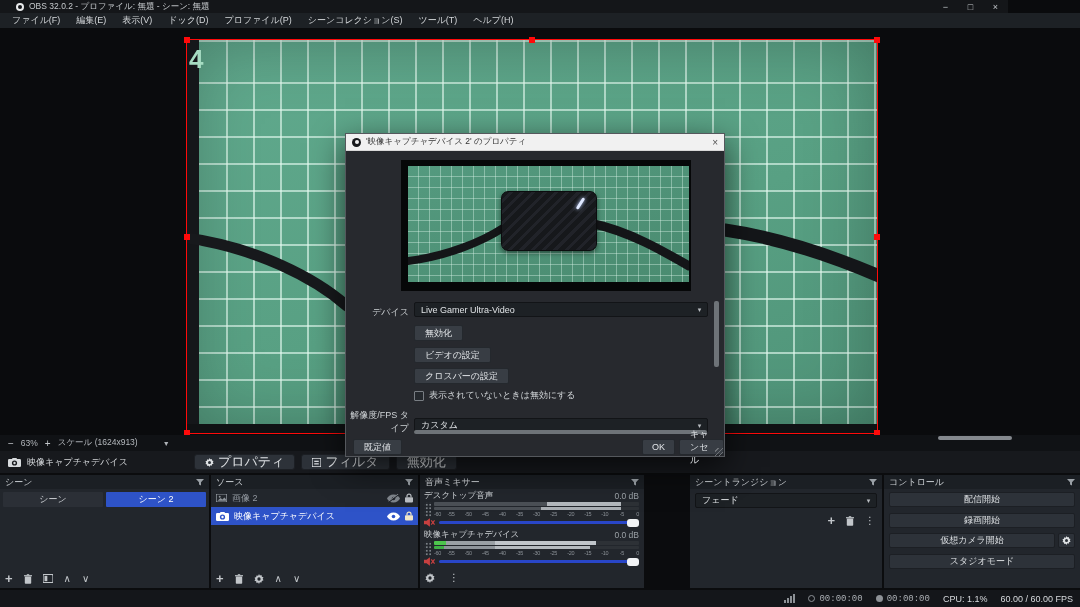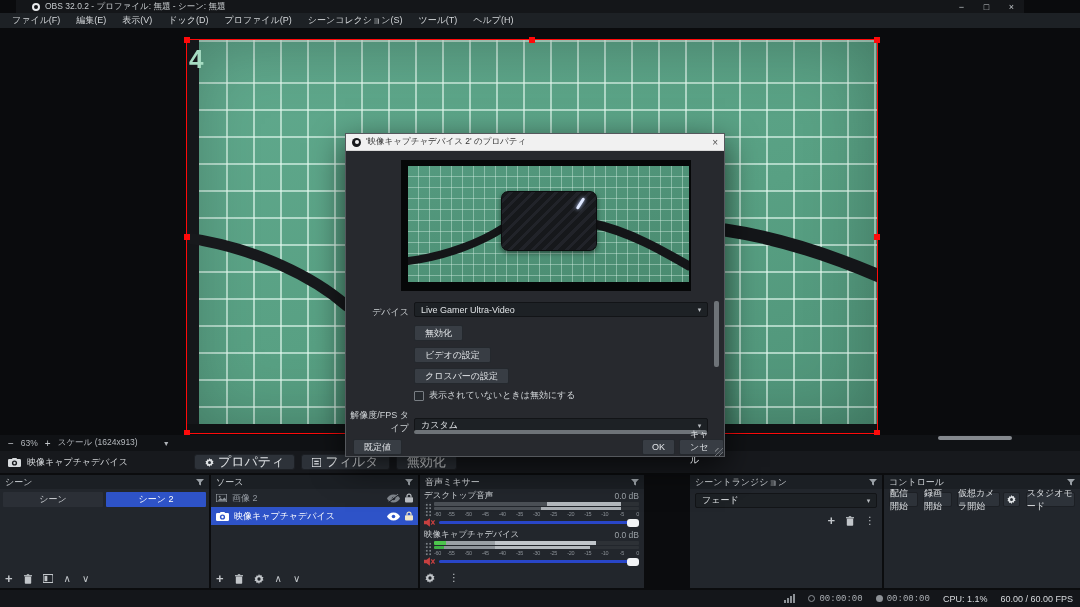--- a/index.html
+++ b/index.html
@@ -1,21 +1,21 @@
 <!DOCTYPE html>
 <html><head>
 <meta charset="utf-8">
 <style>
   * { margin:0; padding:0; box-sizing:border-box; }
   html,body { width:1080px; height:607px; overflow:hidden; }
   body { font-family:"Liberation Sans","DejaVu Sans",sans-serif; background:#0a0b0d; color:#cfd3d7; }
   .app { position:relative; width:1080px; height:607px; }
 
   
-  .titlebar { position:absolute; left:0; top:0; width:1008px; height:13px; background:#141619; display:flex; align-items:center; padding-left:16px;margin-left:16px; }
+  .titlebar { position:absolute; left:0; top:0; width:1008px; height:13px; background:#141619; display:flex; align-items:center; padding-left:16px; }
   .obs-logo { width:8px; height:8px; border-radius:50%; background:#e8eaec; position:relative; margin-right:5px; flex:0 0 auto; }
   .obs-logo::after { content:""; position:absolute; left:2px; top:2px; width:4px; height:4px; border-radius:50%; background:#141619; }
   .title-text { font-size:8.5px; color:#c6cacd; white-space:nowrap; }
   .win-btns { margin-left:auto; display:flex; height:13px; }
   .win-btn { width:25px; height:13px; display:flex; align-items:center; justify-content:center; font-size:9px; color:#c2c6ca; cursor:default; }
 
   
   .menubar { position:absolute; left:0; top:13px; width:1080px; height:15px; background:#1d2125; display:flex; align-items:center; padding-left:4px; }
   .menu-item { font-size:9px; color:#d3d6d9; padding:0 8px; line-height:15px; }
 
@@ -101,21 +101,21 @@
   .trans-body { padding:4px 5px; }
   .combo { height:15px; background:#1d2125; border:1px solid #121417; border-radius:2px; display:flex; align-items:center; font-size:9px; color:#dfe2e5; padding-left:6px; }
   .combo .caret { margin-left:auto; width:15px; text-align:center; font-size:7px; color:#b8bcc0; }
   .dur-row { display:flex; align-items:center; gap:5px; margin-top:6px; }
   .dur-label { font-size:9px; color:#ced2d6; }
   .spin { flex:1; height:15px; background:#1d2125; border:1px solid #121417; border-radius:2px; display:flex; align-items:center; font-size:9px; color:#dfe2e5; padding-left:6px; }
   .spin .arrows { margin-left:auto; display:flex; flex-direction:column; width:13px; font-size:5px; color:#b8bcc0; line-height:4.5px; text-align:center; }
   .trans-tools { display:flex; justify-content:flex-end; gap:11px; margin-top:6px; padding-right:2px; }
 
   
-  .ctrl-body { padding:3px 5px; display:flex; flex-direction:row; gap:5.5px; }
+  .ctrl-body { padding:3px 5px; display:flex; flex-direction:column; gap:5.5px; }
   .ctrl-btn { height:15px; background:#2d3239; border:1px solid #1c1f24; border-radius:2px; color:#dde0e3; font-size:9px; display:flex; align-items:center; justify-content:center; }
   .ctrl-row { display:flex; gap:3px; }
   .ctrl-row .ctrl-btn { flex:1; }
   .sq-btn { width:17px; height:15px; background:#2d3239; border:1px solid #1c1f24; border-radius:2px; display:flex; align-items:center; justify-content:center; }
 
   
   .statusbar { position:absolute; left:0; top:590px; width:1080px; height:17px; background:#14161a; display:flex; align-items:center; justify-content:flex-end; gap:13px; padding-right:7px; font-size:9px; }
   .sb-time { color:#a9adb2; display:flex; align-items:center; gap:4px;font-family:Liberation Mono, monospace; }
   .sb-strong { color:#d7dadd; }
   .sig { display:flex; align-items:flex-end; gap:1px; height:9px; }

